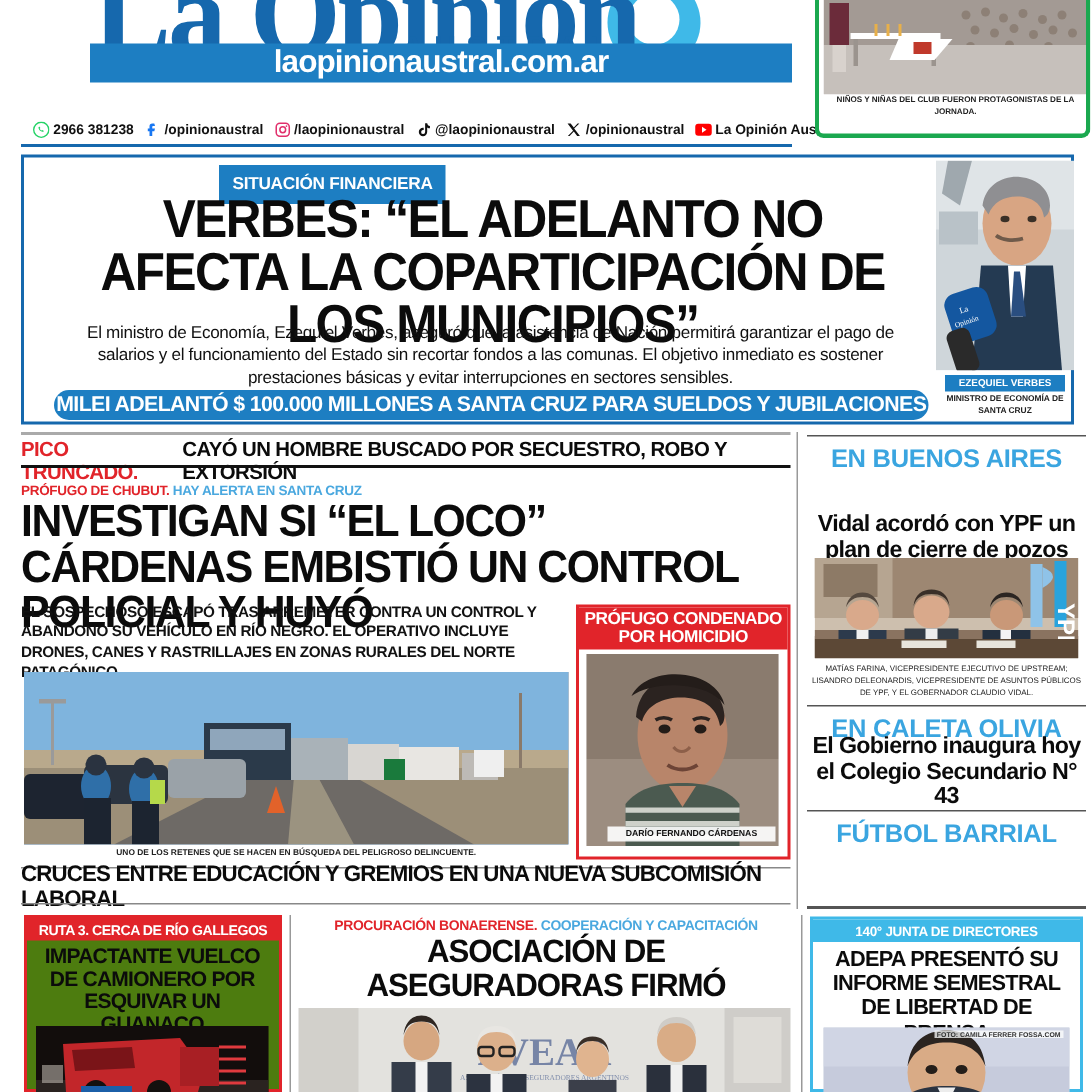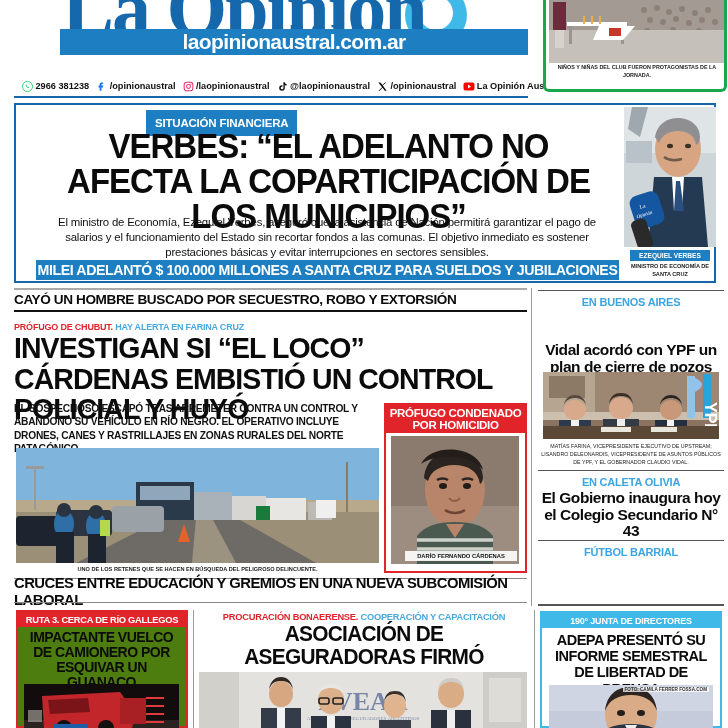--- a/index.html
+++ b/index.html
@@ -96,21 +96,21 @@
     transform: scaleX(0.93); transform-origin: center top;
   }
   .main-sub {
     position: absolute; left: 22px; top: 110px; width: 578px;
     font-size: 11.4px; line-height: 1.32; color: #111; text-align: center;
     letter-spacing: -0.2px;
   }
   .main-band {
     position: absolute; left: 20px; top: 155px; width: 583px; height: 20px;
     background: #1d7ec2; color: #fff; font-size: 14.2px; font-weight: bold;
-    display: flex; align-items: center; justify-content: center; letter-spacing: -0.4px;
+    display: flex; align-items: center; justify-content: center; letter-spacing: -0.4px; border-radius: 10px;
   }
   .verbes-photo {
     position: absolute; left: 608px; top: 2px; width: 92px; height: 140px;
     overflow: hidden;
   }
   .verbes-name {
     position: absolute; left: 614px; top: 145px; width: 80px; height: 11px;
     background: #1d7ec2; color: #fff; font-size: 6.6px; font-weight: bold;
     display: flex; align-items: center; justify-content: center;
   }
@@ -188,21 +188,21 @@
   }
   .cruces-rule { position: absolute; left: 14px; top: 602px; width: 513px; height: 1.2px; background: #888; }
 
   
   .side-div { position: absolute; left: 531px; top: 288px; width: 1.2px; height: 318px; background: #999; }
 
   .side-rule { position: absolute; background: #555; height: 1.2px; }
 
   .side-kicker {
     position: absolute; width: 188px; text-align: center;
-    color: #3aa5e0; font-size: 11px; font-weight: bold; letter-spacing: -0.2px;
+    color: #3aa5e0; font-size: 17px; font-weight: bold; letter-spacing: -0.2px;
   }
   .side-head {
     position: absolute; width: 188px; text-align: center;
     color: #0b0b0b; font-weight: bold; line-height: 1.07; letter-spacing: -0.45px;
   }
   .side-photo { position: absolute; overflow: hidden; }
   .side-cap {
     position: absolute; width: 188px; text-align: center;
     font-size: 5.3px; color: #222; line-height: 1.5;
   }
@@ -417,27 +417,28 @@
         <text x="17" y="100" font-size="5.5" fill="#ffffff" font-family="serif" transform="rotate(-18 23 103)">La</text>
         <text x="11" y="108" font-size="5" fill="#ffffff" font-family="serif" transform="rotate(-18 23 103)">Opinión</text>
       </svg>
     </div>
     <div class="verbes-name">EZEQUIEL VERBES</div>
     <div class="verbes-role">MINISTRO DE ECONOMÍA DE SANTA CRUZ</div>
   </div>
 
   <div class="top-rule"></div>
   <div class="pico">
+    <span class="red">PICO TRUNCADO.</span>
     <span class="blk">CAYÓ UN HOMBRE BUSCADO POR SECUESTRO, ROBO Y EXTORSIÓN</span>
   </div>
   <div class="pico-rule"></div>
 
   <div class="s2-kicker">
     <span class="red">PRÓFUGO DE CHUBUT.</span>
-    <span class="blue">HAY ALERTA EN FARINA CRUZ</span>
+    <span class="blue">HAY ALERTA EN SANTA CRUZ</span>
   </div>
   <div class="s2-head">INVESTIGAN SI “EL LOCO” CÁRDENAS EMBISTIÓ UN CONTROL POLICIAL Y HUYÓ</div>
   <div class="s2-sub">EL SOSPECHOSO ESCAPÓ TRAS ARREMETER CONTRA UN CONTROL Y ABANDONÓ SU VEHÍCULO EN RÍO NEGRO. EL OPERATIVO INCLUYE DRONES, CANES Y RASTRILLAJES EN ZONAS RURALES DEL NORTE PATAGÓNICO.</div>
 
   <div class="s2-photo">
     <svg class="ph" viewBox="0 0 363 115" preserveAspectRatio="none">
       <rect width="363" height="60" fill="#7fb4dd"></rect>
       <rect y="52" width="363" height="16" fill="#b9a98c"></rect>
       <rect y="64" width="363" height="51" fill="#9c8f78"></rect>
       <path d="M160 64 L210 64 L300 115 L60 115 Z" fill="#6e6a66"></path>
@@ -617,21 +618,21 @@
         <ellipse cx="252" cy="22" rx="13" ry="14" fill="#d9ac86"></ellipse>
         <path d="M239 18c1-9 6-12 13-12s12 3 13 12c-3-6-7-8-13-8s-10 2-13 8z" fill="#cfccc7"></path>
         <path d="M232 38h40v18h-40z" fill="#2a303c"></path>
         <path d="M248 38h8v18h-8z" fill="#efefef"></path>
       </g>
     </svg>
   </div>
 
   <div class="bot-divider"></div>
   <div class="adepa">
-    <div class="adepa-hd">190° JUNTA DE DIRECTORES</div>
+    <div class="adepa-hd">140° JUNTA DE DIRECTORES</div>
     <div class="adepa-head">ADEPA PRESENTÓ SU INFORME SEMESTRAL DE LIBERTAD DE PRENSA</div>
     <div class="adepa-photo">
       <svg class="ph" viewBox="0 0 164 52" preserveAspectRatio="none">
         <rect width="164" height="52" fill="#c6cbdc"></rect>
         <rect x="0" y="0" width="164" height="26" fill="#d0d5e4"></rect>
         <ellipse cx="82" cy="30" rx="26" ry="28" fill="#d9ab86"></ellipse>
         <path d="M56 26c2-17 12-24 26-24s24 7 26 24c-4-11-13-16-26-16s-22 5-26 16z" fill="#2b2420"></path>
         <ellipse cx="72" cy="28" rx="4" ry="3" fill="#241e1a"></ellipse>
         <ellipse cx="92" cy="28" rx="4" ry="3" fill="#241e1a"></ellipse>
         <path d="M76 42c4 3 9 3 13 0" stroke="#7a513c" stroke-width="2" fill="none"></path>

